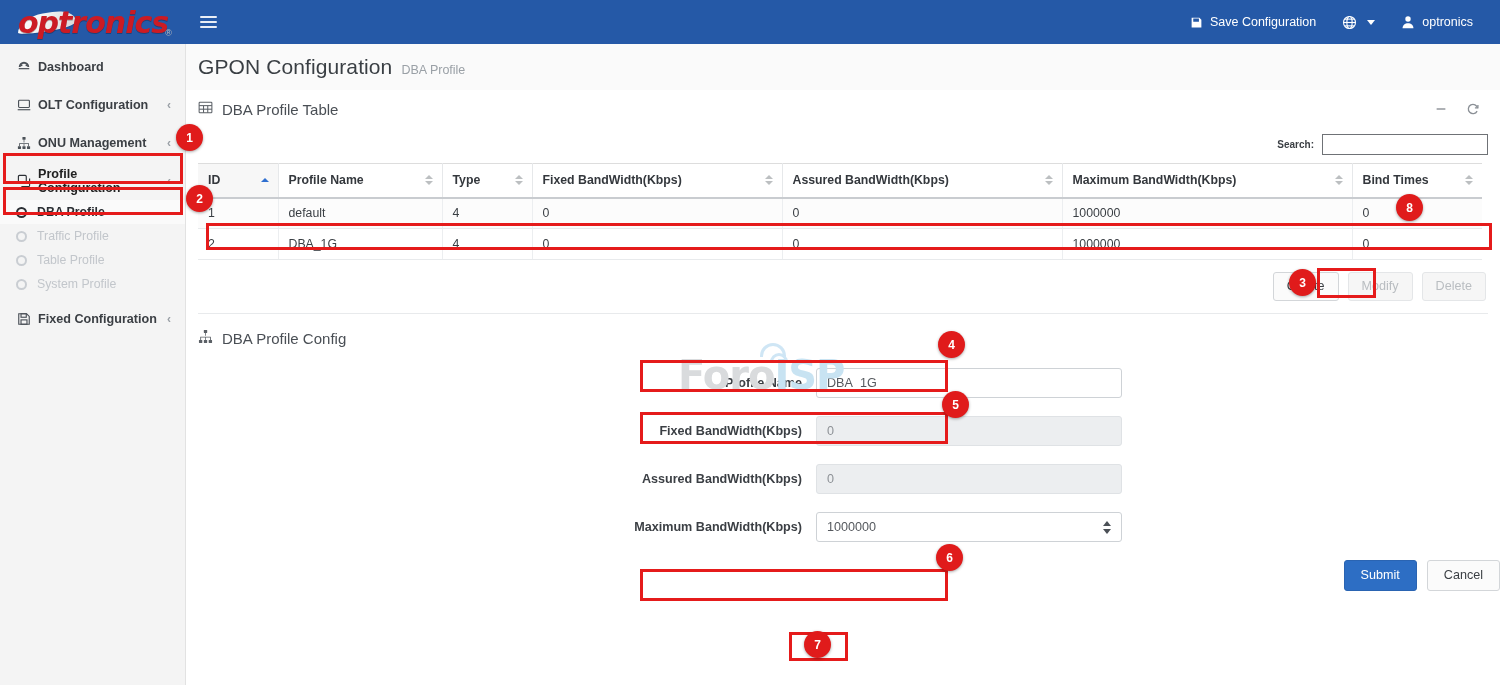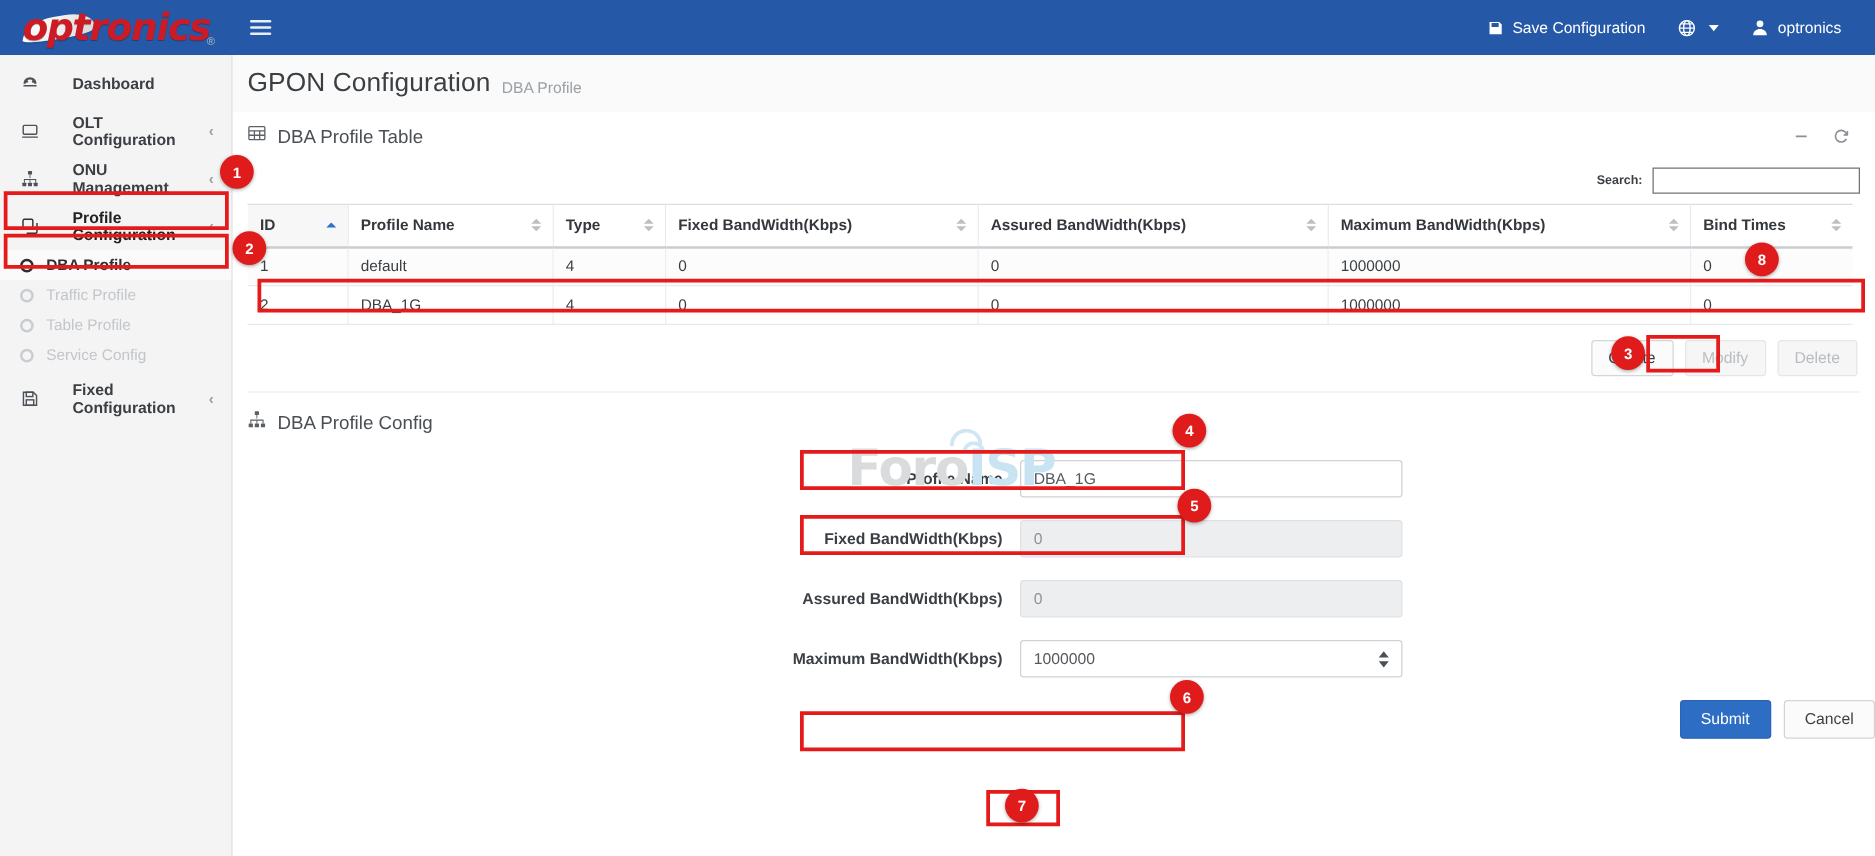--- a/index.html
+++ b/index.html
@@ -74,21 +74,21 @@
   
   .sidebar {
     position: absolute; top: 44px; left: 0; width: 186px; height: 641px;
     background: #f4f4f4; border-right: 1px solid #e2e2e2;
     padding-top: 4px; z-index: 20;
   }
   .side-item {
     display: flex; align-items: center;
     height: 38px; padding: 0 14px 0 16px;
     font-size: 12.6px; font-weight: bold; color: #3b3f44;
-    cursor: pointer; position: relative; gap: 26px;
+    cursor: pointer; position: relative; gap: 6px;
   }
   .side-item .s-ico { width: 16px; display: inline-flex; justify-content: center; color: #4b5158; }
   .side-item .s-lbl { flex: 1; }
   .side-item .s-arrow { font-size: 12px; color: #9aa0a6; }
   .side-item.active-parent { background: #f4f4f4; color: #222; }
 
   .side-sub {
     display: flex; align-items: center;
     height: 24px; padding: 0 14px 0 16px; gap: 10px;
     font-size: 12.3px; color: #c2c6cb; cursor: pointer;
@@ -358,21 +358,21 @@
     <div class="side-sub">
       <span class="ring"></span>
       <span>Traffic Profile</span>
     </div>
     <div class="side-sub">
       <span class="ring"></span>
       <span>Table Profile</span>
     </div>
     <div class="side-sub">
       <span class="ring"></span>
-      <span>Service Config</span>
+      <span>System Profile</span>
     </div>
 
     <div class="side-item" style="margin-top:4px">
       <span class="s-ico">
         <svg width="14" height="14" viewBox="0 0 16 16" fill="none" stroke="#4b5158" stroke-width="1.3">
           <path d="M2 2h9l3 3v9H2z"></path>
             <rect x="4.6" y="2" width="6" height="4"></rect>
             <rect x="4.6" y="9" width="6.8" height="5"></rect>
         </svg>
       </span>

